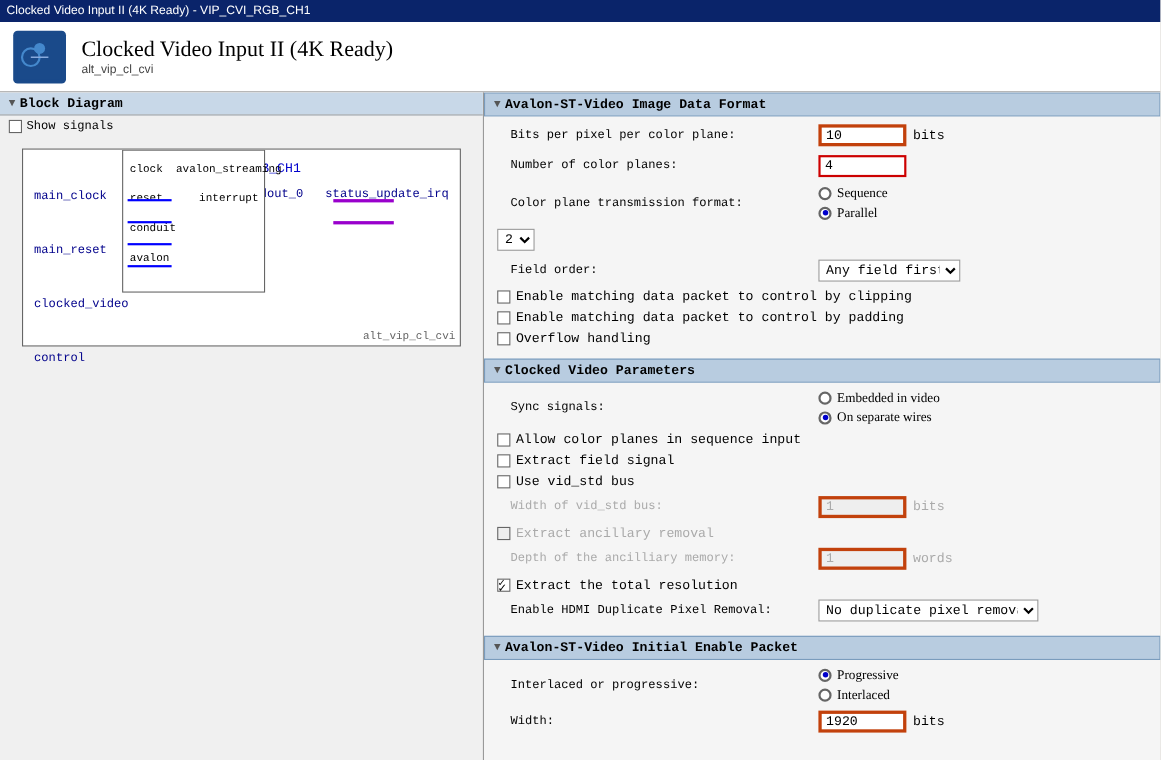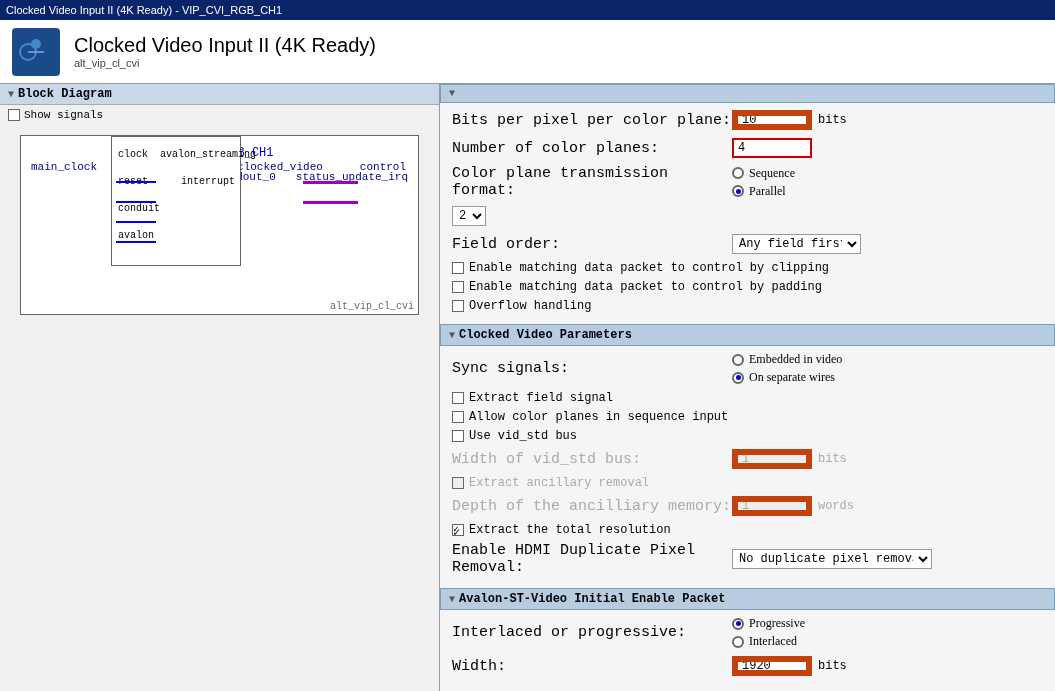--- a/index.html
+++ b/index.html
@@ -44,21 +44,21 @@
       justify-content: center;
       color: white;
       font-size: 10px;
       font-weight: bold;
     }
     .app-title-block {}
     .app-title {
       font-size: 20px;
       font-weight: normal;
       color: #000;
-      font-family: Liberation Sans, sans-serif;
+      font-family: Liberation Serif, serif;
     }
     .app-subtitle {
       font-size: 11px;
       color: #444;
       font-family: Arial, sans-serif;
     }
 
     
     .main-layout {
       display: flex;
@@ -172,29 +172,30 @@
 
     .form-row {
       display: flex;
       align-items: center;
       margin-bottom: 6px;
       min-height: 22px;
     }
 
     .form-label {
       width: 280px;
-      font-size: 15px;
+      font-size: 11px;
       color: #000;
       font-family: 'Courier New', monospace;
+      margin-left: 12px;
     }
 
     .form-input {
       width: 80px;
       height: 20px;
-      border: 6px solid #c2410c;
+      border: 3px solid #c2410c;
       padding: 1px 4px;
       font-size: 12px;
       font-family: 'Courier New', monospace;
       background: white;
     }
 
     .form-input-highlighted {
       width: 80px;
       height: 20px;
       border: 2px solid #cc0000;
@@ -328,21 +329,21 @@
       <span>Block Diagram</span>
     </div>
     <div class="show-signals">
       <div class="checkbox"></div>
       <span>Show signals</span>
     </div>
 
     <div class="block-diagram-container">
       <div class="block-title">VIP_CVI_RGB_CH1</div>
 
-      <div style="position:absolute; left:10px; top:25px; display:flex; flex-direction:row; gap:37px;">
+      <div style="position:absolute; left:10px; top:37px; display:flex; flex-direction:column; gap:37px;">
         <span class="port-label">main_clock</span>
         <span class="port-label">main_reset</span>
         <span class="port-label">clocked_video</span>
         <span class="port-label">control</span>
       </div>
 
       <div style="position:absolute; right:10px; top:35px; display:flex; flex-direction:row; gap:20px; text-align:right;">
         <span class="port-label-right">dout_0</span>
         <span class="port-label-right">status_update_irq</span>
       </div>
@@ -372,20 +373,21 @@
 
       <div class="block-footer-label">alt_vip_cl_cvi</div>
     </div>
   </div>
 
   <div class="right-panel">
 
     <div class="section">
       <div class="section-header">
         <span style="color:#555; font-size:10px;">▼</span>
+        <span>Avalon-ST-Video Image Data Format</span>
       </div>
       <div class="section-content">
 
         <div class="form-row">
           <span class="form-label">Bits per pixel per color plane:</span>
           <input class="form-input" value="10" style="">
           <span class="form-unit">bits</span>
         </div>
 
         <div class="form-row">
@@ -460,25 +462,25 @@
               <div class="radio-btn selected">
                 <div class="radio-dot"></div>
               </div>
               <span>On separate wires</span>
             </div>
           </div>
         </div>
 
         <div class="checkbox-row">
           <div class="checkbox"></div>
+          <span>Allow color planes in sequence input</span>
+        </div>
+        <div class="checkbox-row">
+          <div class="checkbox"></div>
           <span>Extract field signal</span>
-        </div>
-        <div class="checkbox-row">
-          <div class="checkbox"></div>
-          <span>Allow color planes in sequence input</span>
         </div>
         <div class="checkbox-row">
           <div class="checkbox"></div>
           <span>Use vid_std bus</span>
         </div>
 
         <div class="form-row">
           <span class="form-label" style="color:#aaa;">Width of vid_std bus:</span>
           <input class="form-input" value="1" disabled="" style="background: rgb(238, 238, 238); color: rgb(170, 170, 170);">
           <span class="form-unit" style="color:#aaa;">bits</span>

